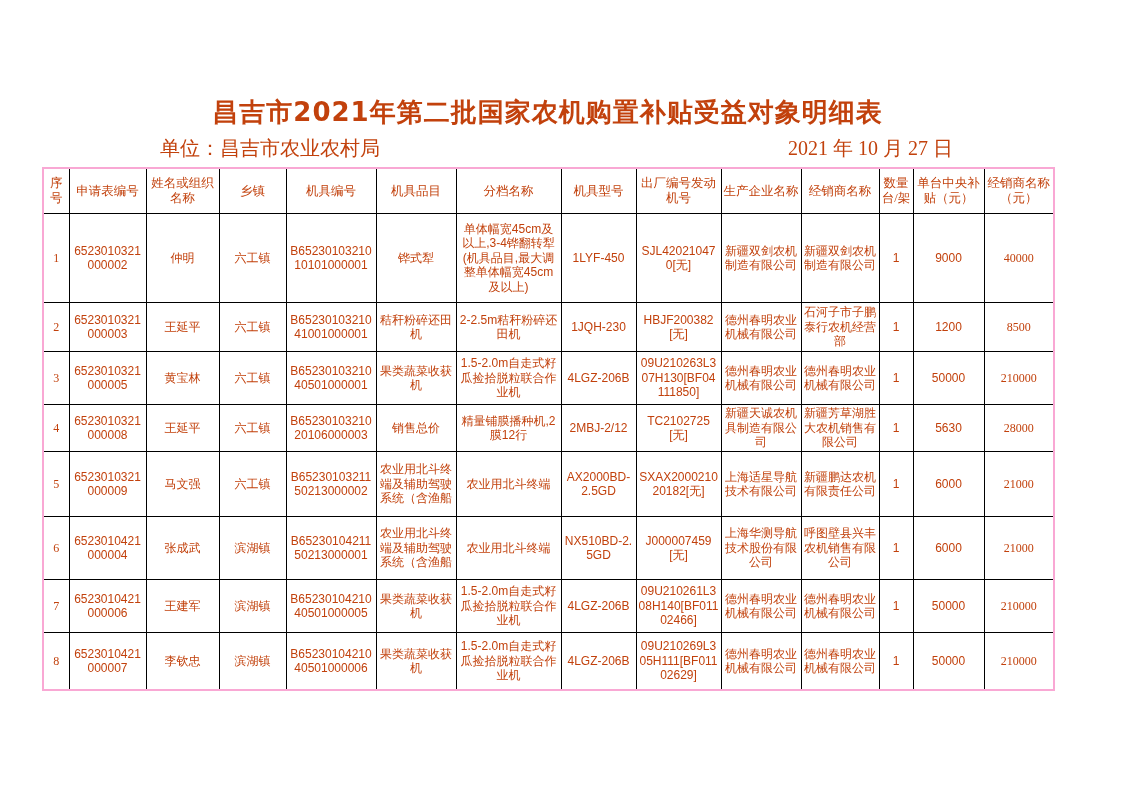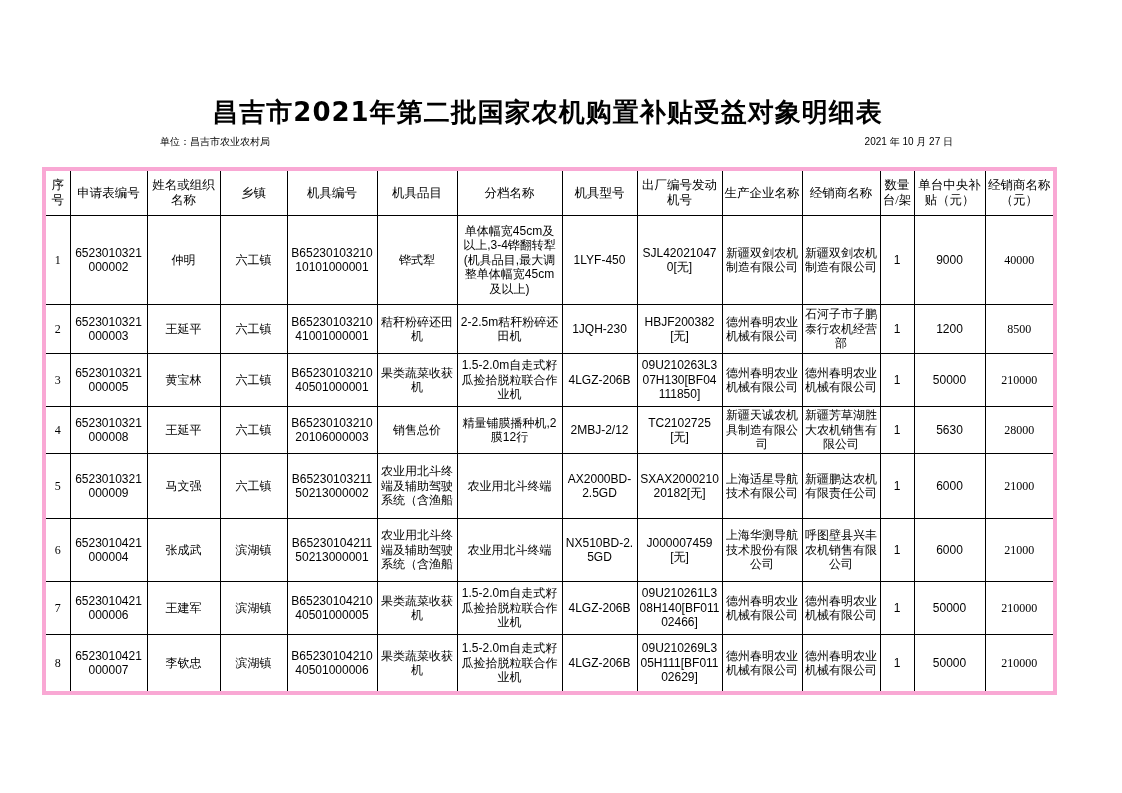--- a/index.html
+++ b/index.html
@@ -3,42 +3,42 @@
 <meta charset="utf-8">
 <style>
   html,body{margin:0;padding:0;background:#888;}
   .page{
     position:relative;
     width:1122px;height:793px;
     background:#ffffff;
     margin:0 auto;
     overflow:hidden;
     font-family:"Liberation Serif", serif;
-    color:#000000;
+    color:#c2410c;
   }
   .doc-header{position:absolute;left:42px;top:96px;width:1011px;}
   .doc-title{
     margin:0;text-align:center;
     font-family:"DejaVu Sans", sans-serif;
     font-weight:bold;font-size:26px;line-height:1.25;
     letter-spacing:1px;
   }
   .doc-sub{
     display:flex;justify-content:space-between;
     padding:6px 100px 2px 118px;
-    font-size:10px;
-    font-family:Liberation Sans, sans-serif;
+    font-size:20px;
+    font-family:Liberation Serif, serif;
     align-items:flex-end;
   }
   table.grid{
     position:absolute;left:42px;top:167px;
     width:1011px;
     border-collapse:collapse;
     table-layout:fixed;
-    border:4px solid #f9a8d4;
+    border:2px solid #f9a8d4;
   }
   table.grid th, table.grid td{
     border:1px solid #000;
     text-align:center;vertical-align:middle;
     padding:1px 2px;
     font-size:12px;line-height:1.2;
     overflow:hidden;
     word-break:break-all;
   }
   table.grid th{

